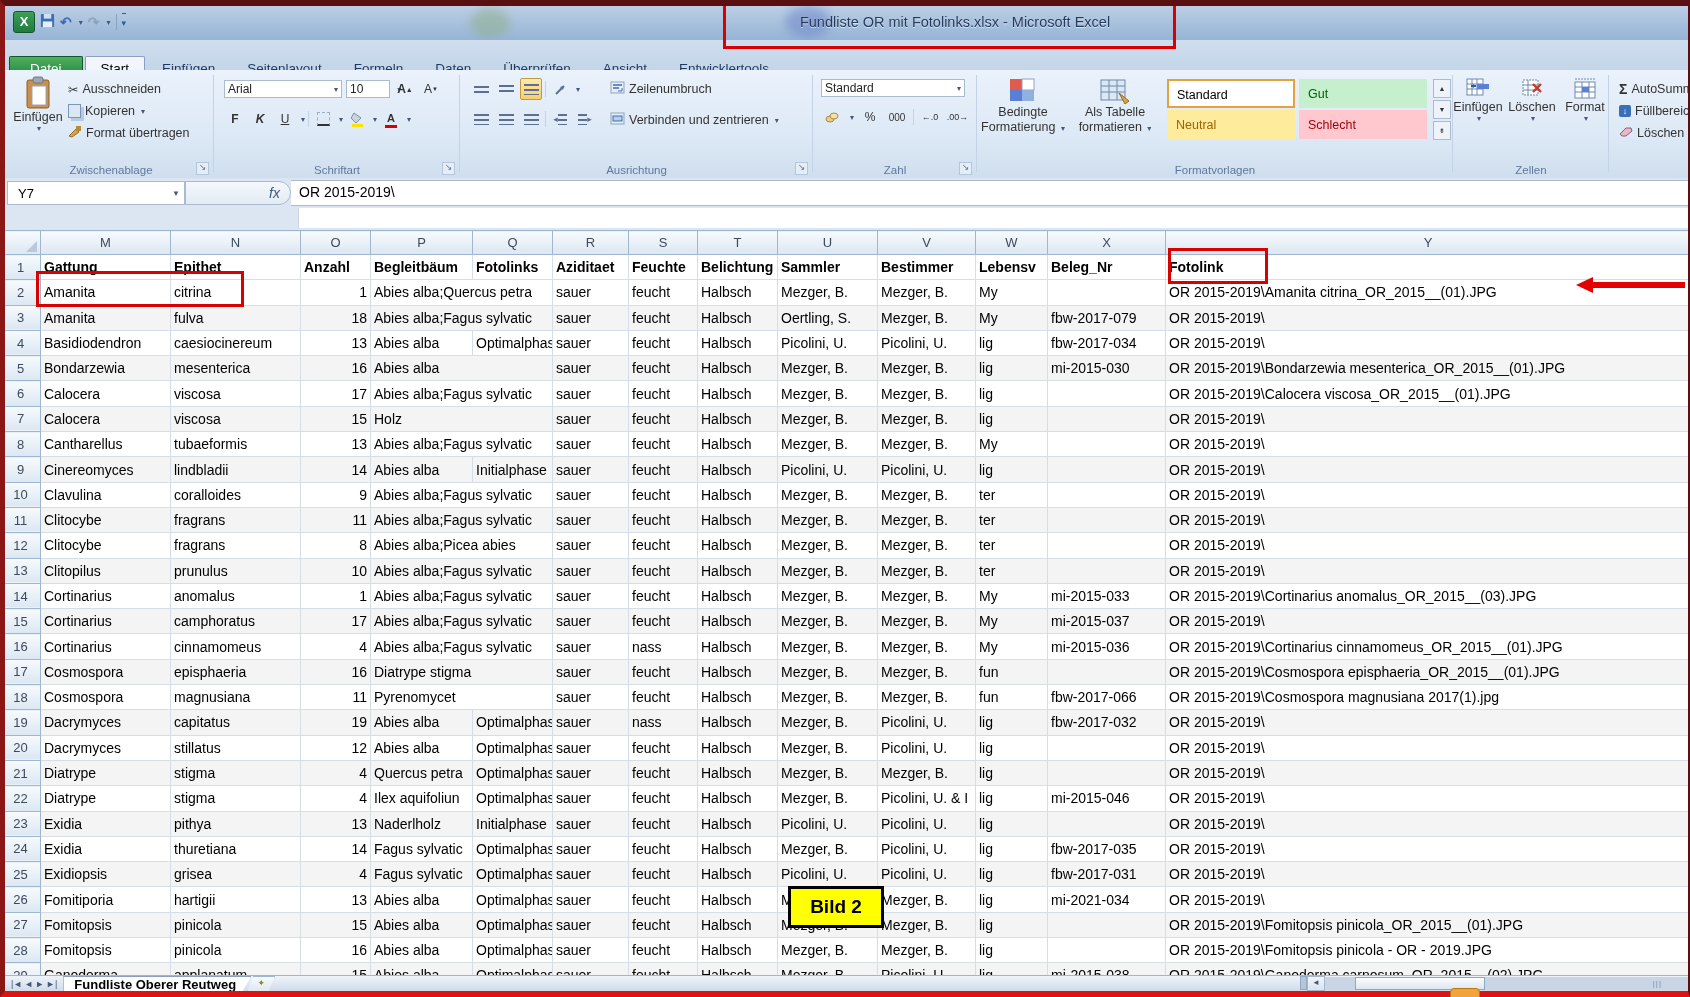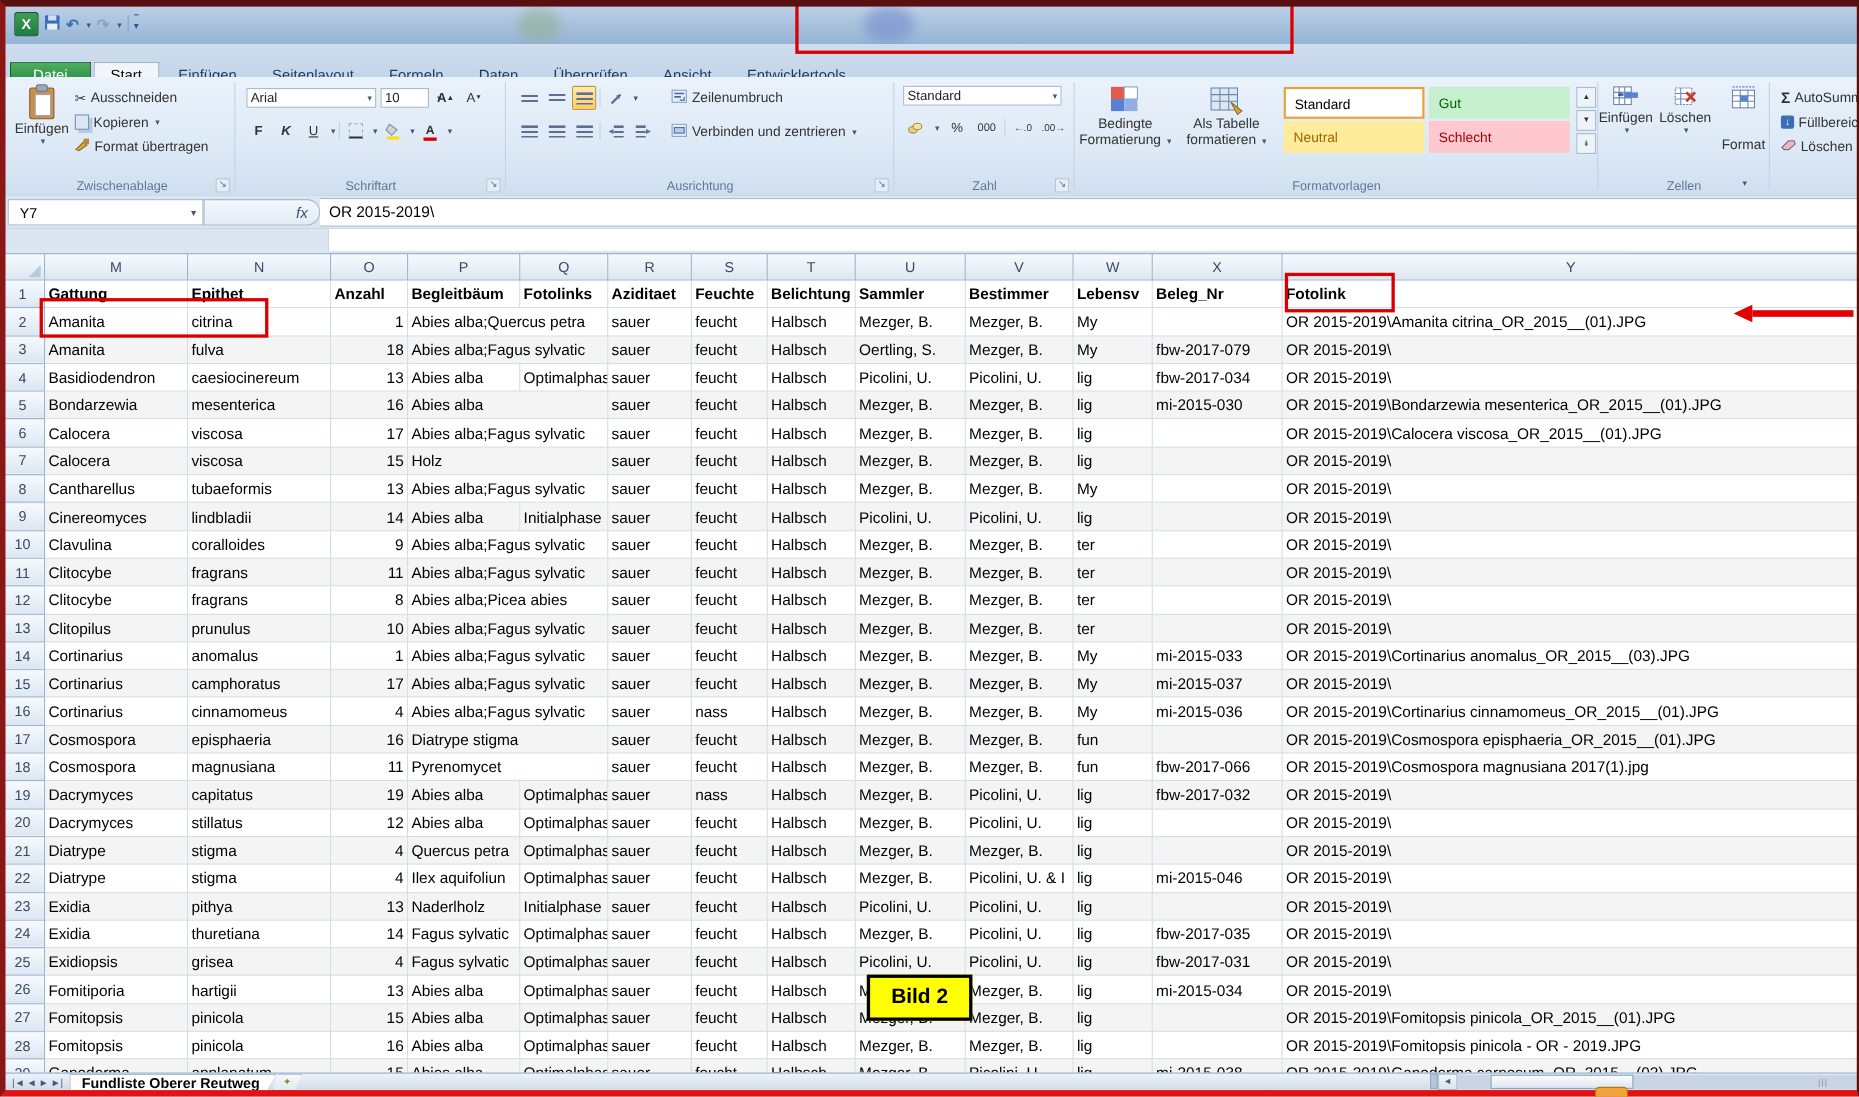--- a/index.html
+++ b/index.html
@@ -124,20 +124,21 @@
           <rect x="3" y="9" width="10" height="6" fill="#e8eef6"></rect>
         </svg>
     </span>
     <span class="qbtn" style="color:#3b6fb5;font-weight:bold;">↶</span>
       <span class="dd">▾</span>
     <span class="qbtn" style="color:#8fa2ba;font-weight:bold;">↷</span>
       <span class="dd">▾</span>
     <span class="qsep"></span>
     <span class="qbtn" style="font-size:9px;border-top:1px solid #2d5a9e;">▾</span>
   </div>
+  <div class="title-text">Fundliste OR mit Fotolinks.xlsx  -  Microsoft Excel</div>
 </div>
 
 <div class="tabrow">
   <div class="rtab file">Datei</div>
   <div class="rtab active">Start</div>
   <div class="rtab">Einfügen</div>
   <div class="rtab">Seitenlayout</div>
   <div class="rtab">Formeln</div>
   <div class="rtab">Daten</div>
   <div class="rtab">Überprüfen</div>
@@ -371,21 +372,21 @@
       </div>
       <div class="bigbtn" style="width:50px;padding-top:0;">
         <svg width="26" height="24" viewBox="0 0 26 24">
             <rect x="4" y="4" width="15" height="15" fill="#fff" stroke="#6d89ad" stroke-dasharray="2 1"></rect>
             <path d="M4 9 h15 M4 14 h15 M9 4 v15" stroke="#6d89ad"></path>
             <path d="M14 8 l8 8 M22 8 l-8 8" stroke="#c4392b" stroke-width="2.4"></path>
           </svg>
         <span>Löschen</span>
           <span class="dd">▾</span>
       </div>
-      <div class="bigbtn" style="width:48px;padding-top:0;gap:24px;">
+      <div class="bigbtn" style="width:48px;padding-top:0;">
         <svg width="26" height="24" viewBox="0 0 26 24">
             <path d="M3 3 h20" stroke="#6d89ad" stroke-dasharray="2 1"></path>
             <rect x="3" y="6" width="20" height="16" fill="#fff" stroke="#6d89ad"></rect>
             <path d="M3 11 h20 M3 16 h20 M10 6 v16 M17 6 v16" stroke="#6d89ad"></path>
             <rect x="10" y="11" width="7" height="5" fill="#5a7fd4"></rect>
           </svg>
         <span>Format</span>
           <span class="dd">▾</span>
       </div>
     </div>
@@ -854,21 +855,21 @@
           <td class="c">hartigii</td>
           <td class="c num">13</td>
           <td class="c">Abies alba</td>
           <td class="c">Optimalphase</td>
           <td class="c">sauer</td>
           <td class="c">feucht</td>
           <td class="c">Halbsch</td>
           <td class="c">Mezger, B.</td>
           <td class="c">Mezger, B.</td>
           <td class="c">lig</td>
-          <td class="c">mi-2015-034</td>
+          <td class="c">mi-2021-034</td>
           <td class="c">OR 2015-2019\</td>
         </tr>
         <tr class="r odd">
           <td class="rn">27</td>
           <td class="c">Fomitopsis</td>
           <td class="c">pinicola</td>
           <td class="c num">15</td>
           <td class="c">Abies alba</td>
           <td class="c">Optimalphase</td>
           <td class="c">sauer</td>

